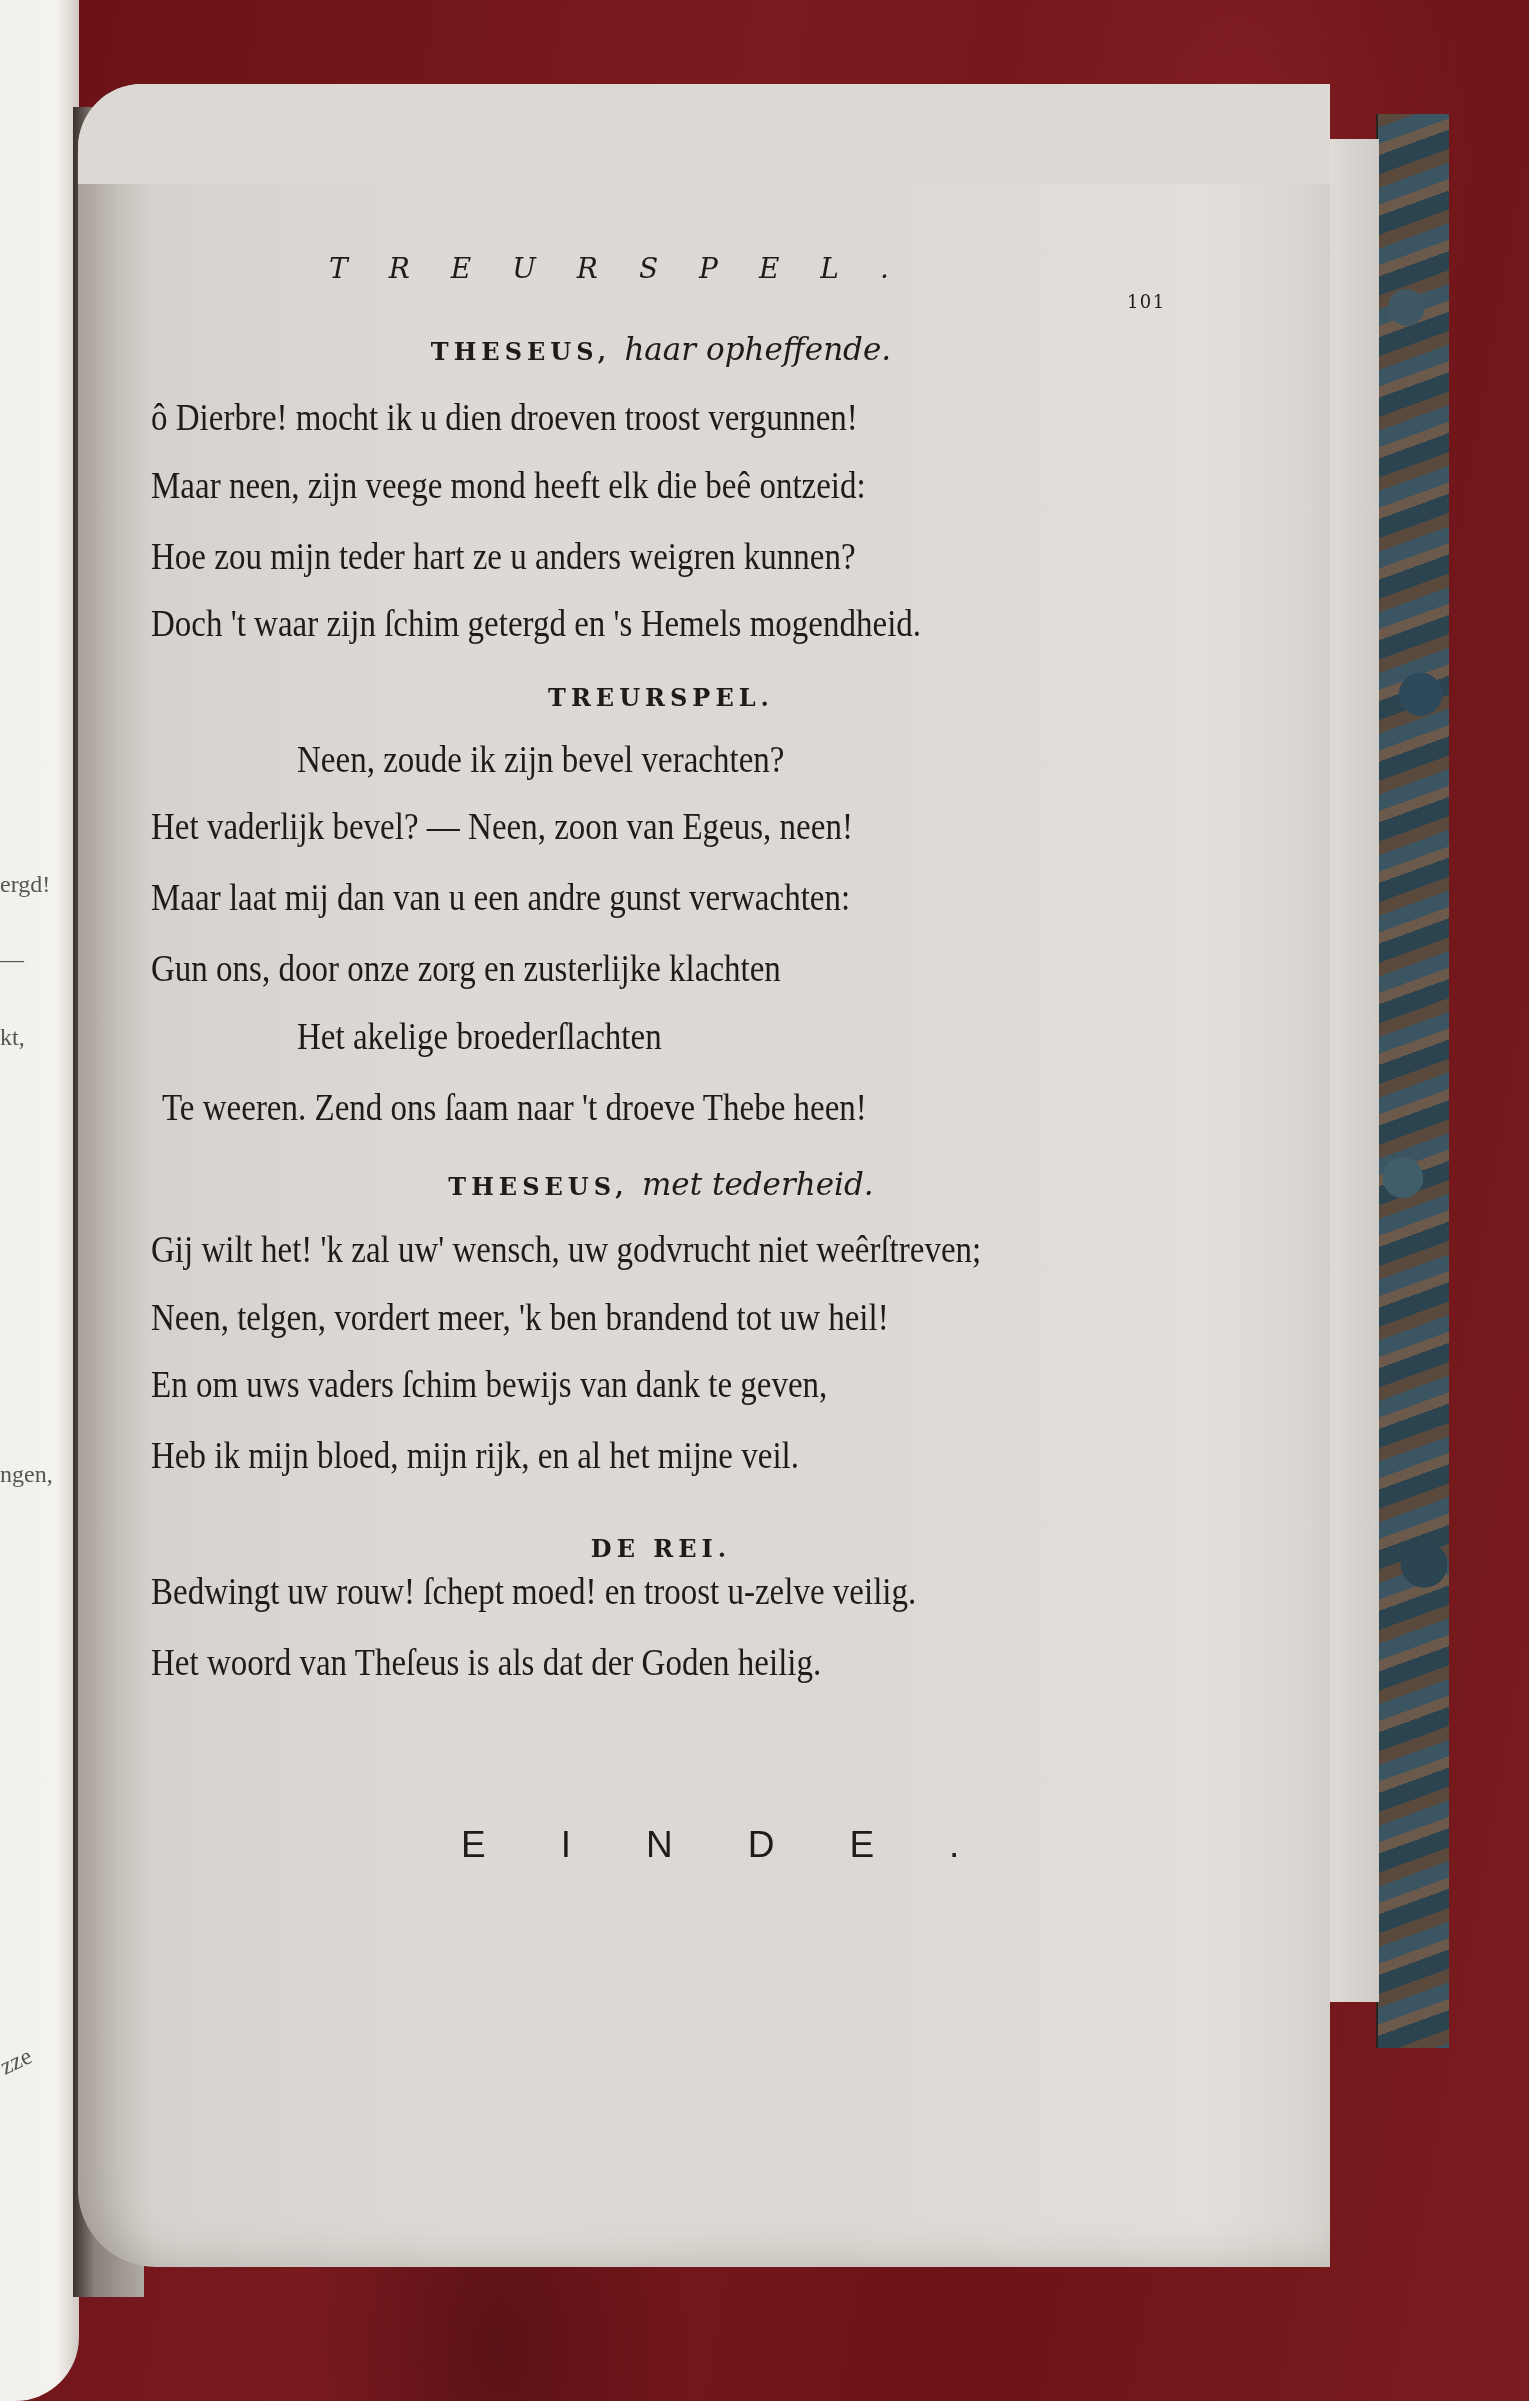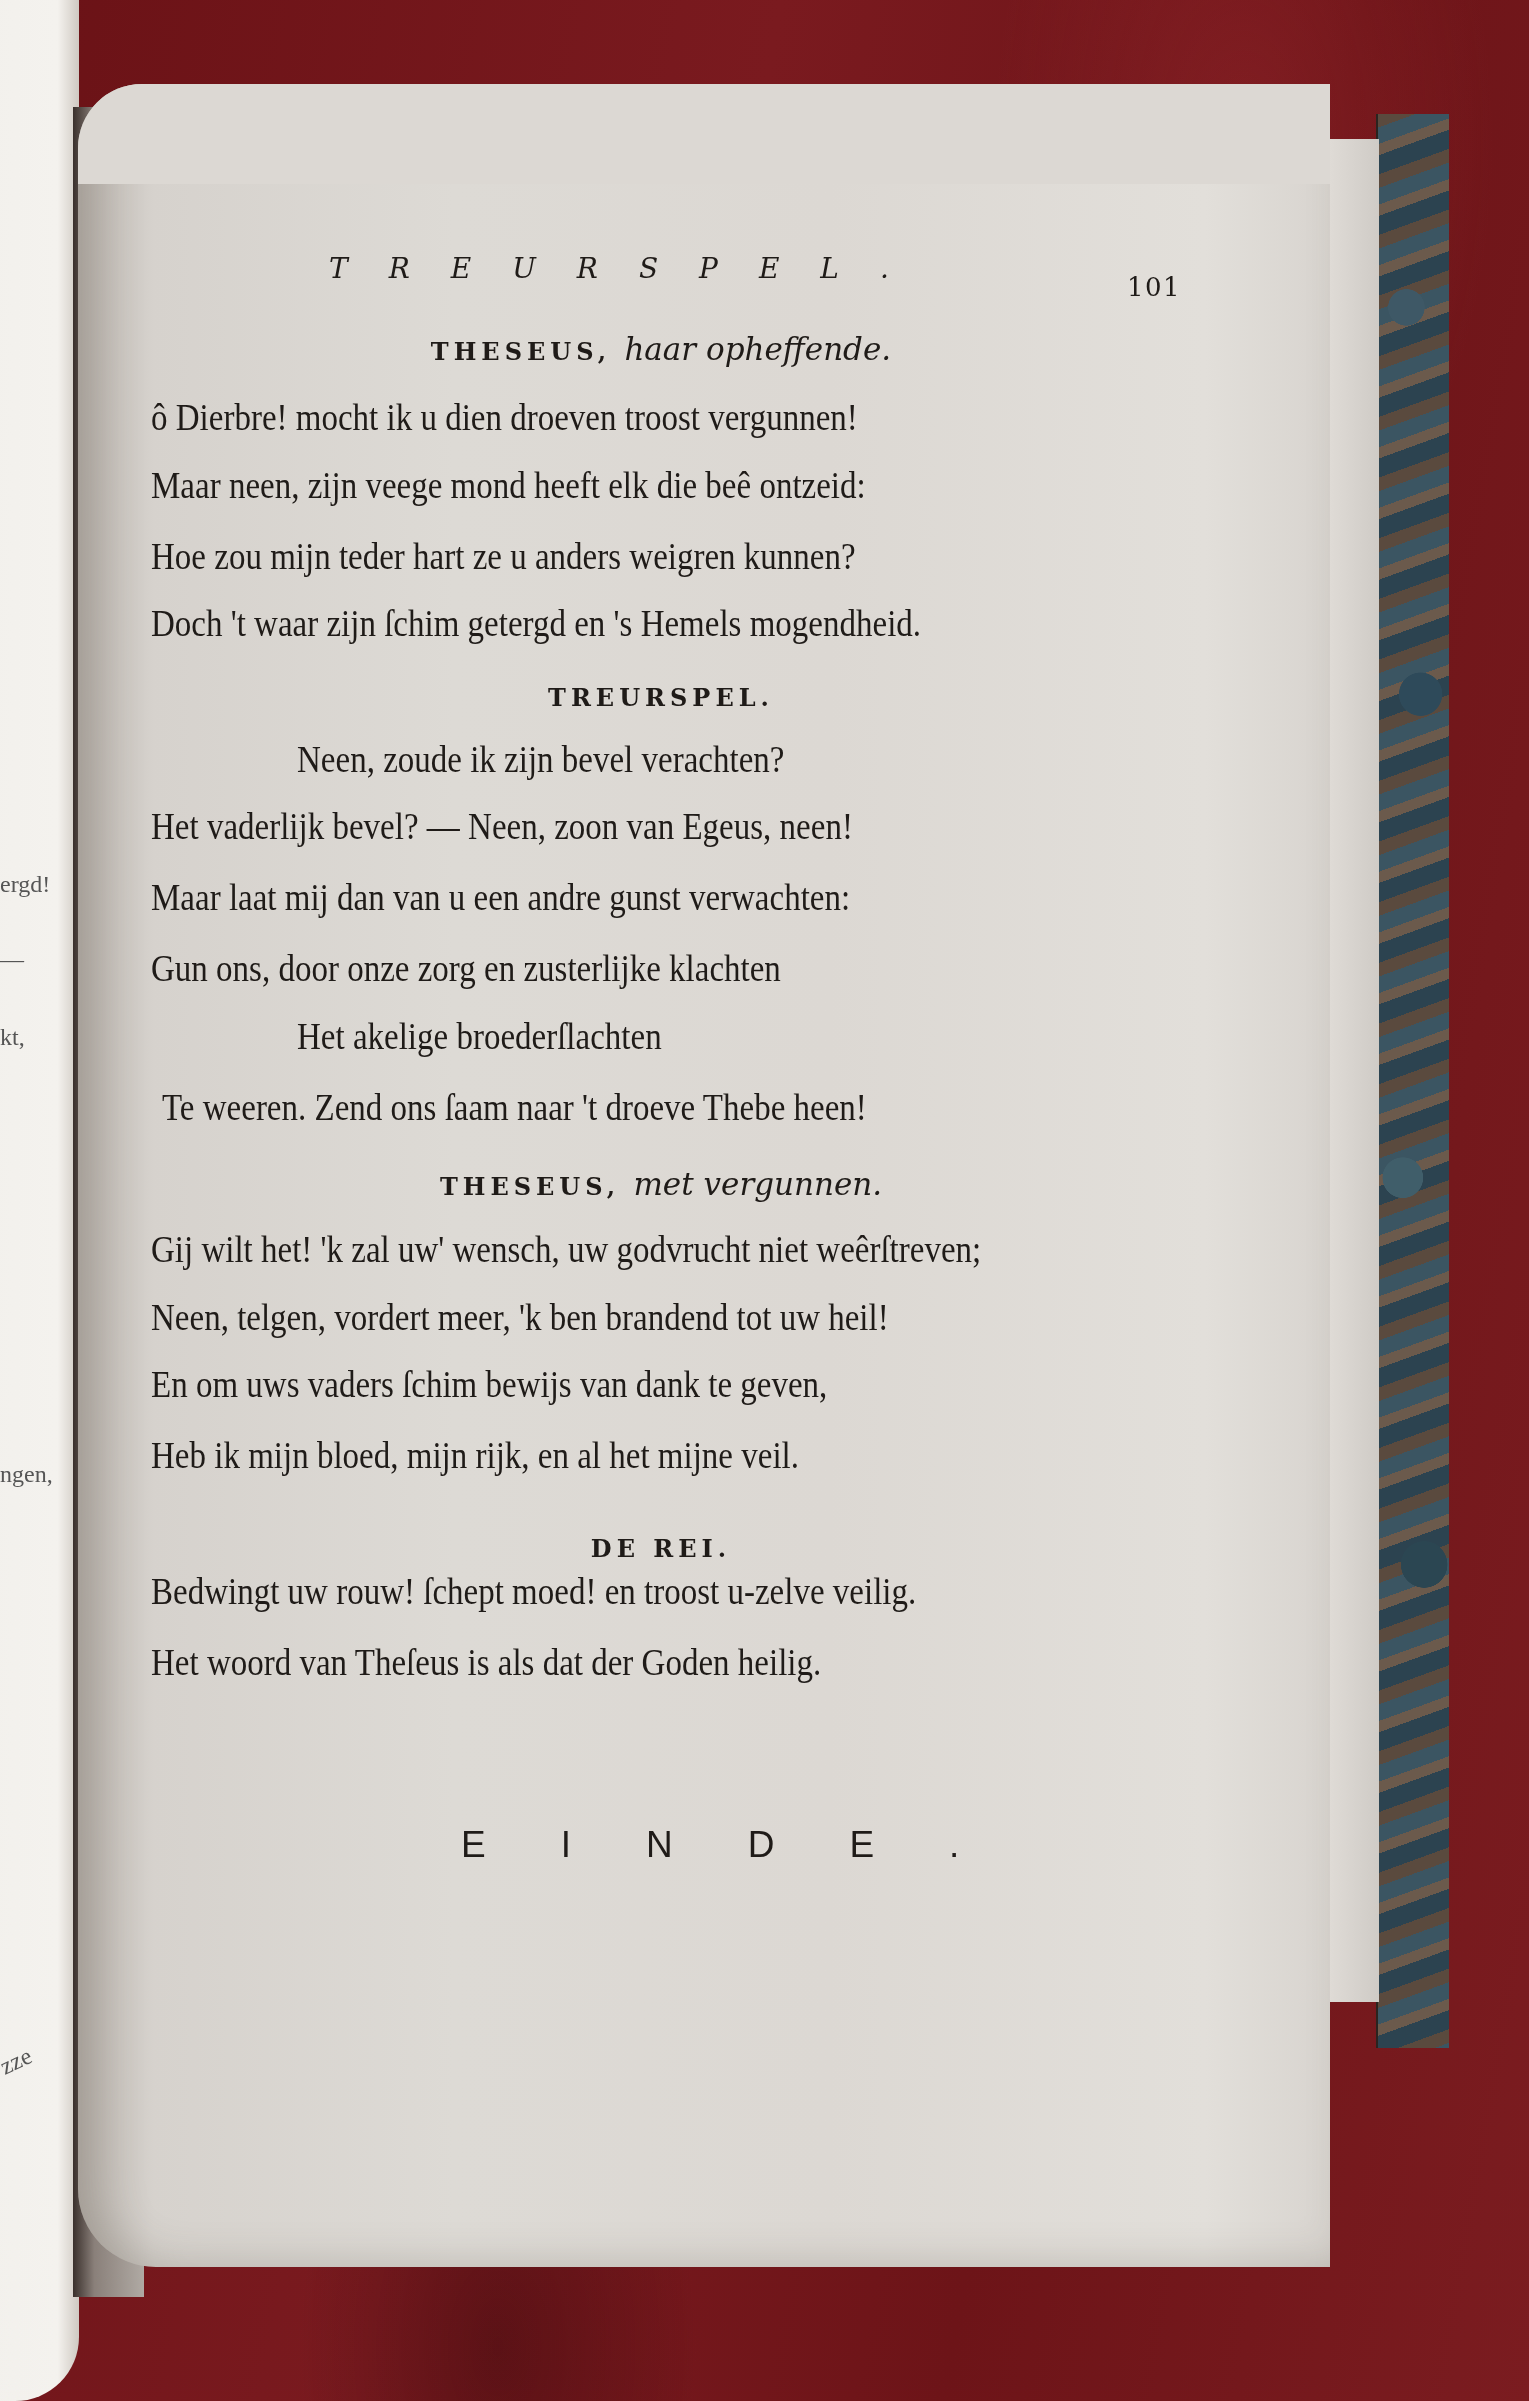--- a/index.html
+++ b/index.html
@@ -44,21 +44,21 @@
     .page::before {
       content: ""; position: absolute; left: 0; top: 0; right: 0; height: 100px;
       background: #dcd8d3;
       border-radius: 64px 0 0 0;
     }
     .text { position: absolute; color: #1f1b18; white-space: nowrap; }
     .running-head {
       left: 329px; top: 252px; font-size: 28px; font-style: italic;
       letter-spacing: 41px; font-family: "DejaVu Serif", serif;
     }
-    .page-number { left: 1127px; top: 272px; font-size: 26px; letter-spacing: 1.4px; }
+    .page-number { left: 1127px; top: 291px; font-size: 18px; letter-spacing: 1.4px; }
     .speaker {
       font-size: 24px; letter-spacing: 5px; font-weight: bold;
       width: 1138px; left: 92px; text-align: center;
     }
     .speaker .dir { font-style: italic; font-weight: normal; letter-spacing: 0; font-size: 31px; }
     .verse {
       font-size: 33px; left: 151px; font-family: "Liberation Serif", serif;
       transform: scaleY(1.12); transform-origin: left top;
     }
     .verse.indent { left: 297px; }
@@ -102,21 +102,21 @@
 </div>
 <div class="text verse indent" style="top:740px;">Neen, zoude ik zijn bevel verachten?</div>
 <div class="text verse" style="top:807px;">Het vaderlijk bevel? — Neen, zoon van Egeus, neen!</div>
 <div class="text verse" style="top:878px;">Maar laat mij dan van u een andre gunst verwachten:</div>
 <div class="text verse" style="top:949px;">Gun ons, door onze zorg en zusterlijke klachten</div>
 <div class="text verse indent" style="top:1017px;">Het akelige broederſlachten</div>
 <div class="text verse half" style="top:1088px;">Te weeren.  Zend ons ſaam naar 't droeve Thebe heen!</div>
 
 <div class="text speaker" style="top:1166px;">
   <span>THESEUS,</span>
-  <span class="dir">met vergunnen.</span>
+  <span class="dir">met tederheid.</span>
 </div>
 <div class="text verse" style="top:1230px;">Gij wilt het! 'k zal uw' wensch, uw godvrucht niet weêrſtreven;</div>
 <div class="text verse" style="top:1298px;">Neen, telgen, vordert meer, 'k ben brandend tot uw heil!</div>
 <div class="text verse" style="top:1365px;">En om uws vaders ſchim bewijs van dank te geven,</div>
 <div class="text verse" style="top:1436px;">Heb ik mijn bloed, mijn rijk, en al het mijne veil.</div>
 
 <div class="text speaker" style="top:1534px;">
   <span>DE REI.</span>
 </div>
 <div class="text verse" style="top:1572px;">Bedwingt uw rouw! ſchept moed! en troost u-zelve veilig.</div>

